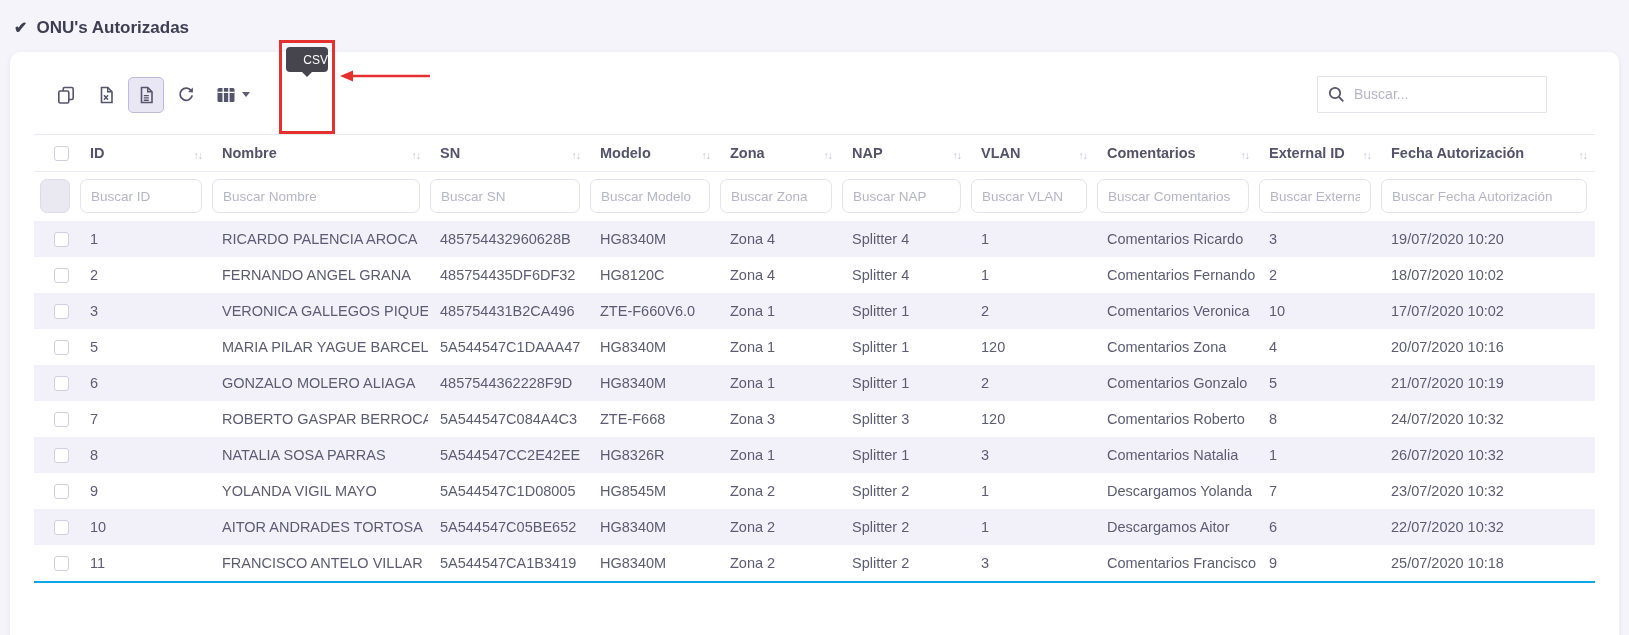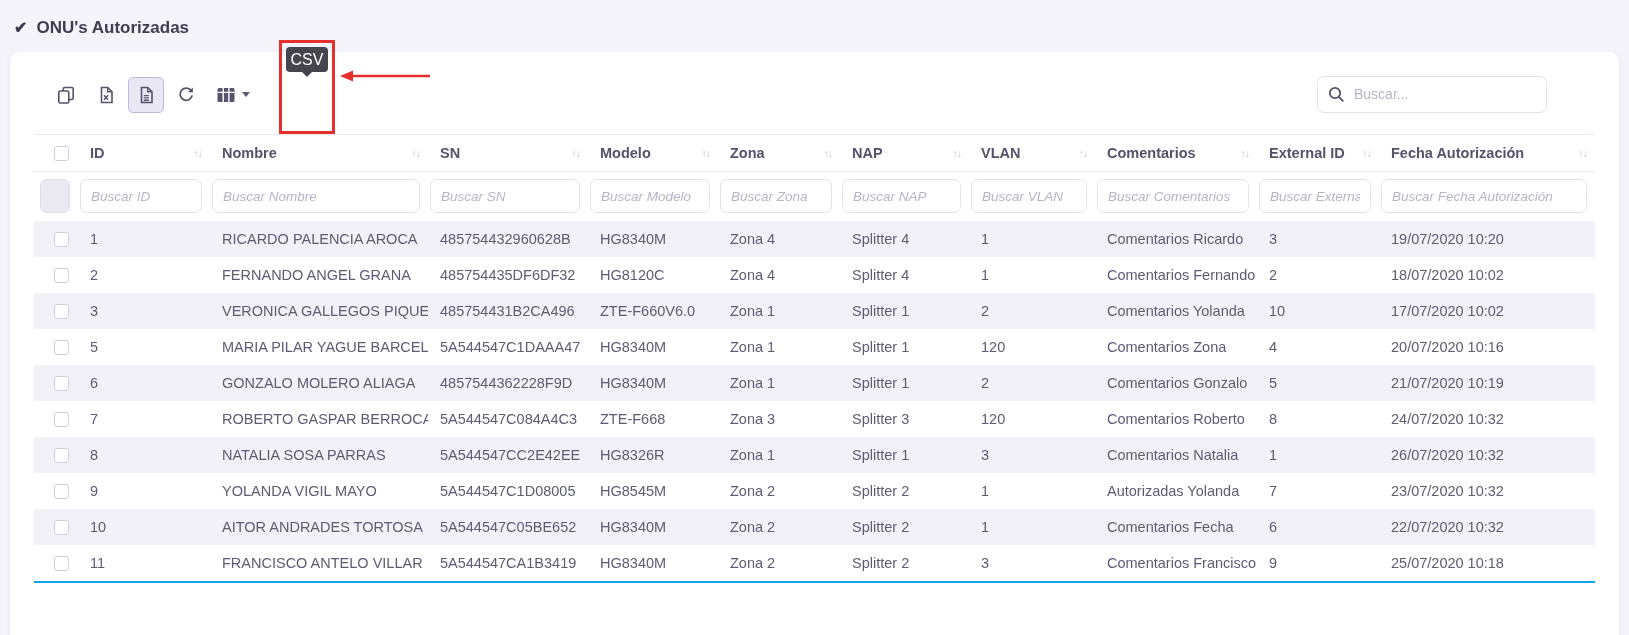--- a/index.html
+++ b/index.html
@@ -22,50 +22,50 @@
     font-size:13.5px;font-family:inherit;cursor:pointer;}
   .caret{width:0;height:0;border-left:4px solid transparent;border-right:4px solid transparent;
     border-top:5px solid #5c5b70;}
   .icon-group{display:flex;align-items:center;margin-left:14px;}
   .icon-btn{display:flex;align-items:center;justify-content:center;width:36px;height:36px;
     background:transparent;border:1px solid transparent;border-radius:5px;color:#55546a;
     cursor:pointer;margin-right:4px;padding:0;}
   .icon-btn.active{background:#eae7f5;border-color:#beb9dd;}
   .icon-btn.cols{width:50px;gap:6px;}
   .search{margin-left:auto;margin-right:48px;position:relative;}
-  .search input{width:230px;height:37px;border:1px solid #e3e2ef;border-radius:7px;
+  .search input{width:230px;height:37px;border:1px solid #e3e2ef;border-radius:1px;
     padding:0 12px 2px 36px;font-size:14px;font-family:inherit;color:#5c5b70;background:#fff;}
   .search input::placeholder{color:#b6b5c6;}
   .search .search-ic{position:absolute;left:11px;top:10px;color:#55546a;}
 
   table{width:100%;border-collapse:collapse;table-layout:fixed;margin-top:21px;}
   thead th{text-align:left;padding:10px 8px 10px 12px;font-size:14.5px;color:#54536a;
     font-weight:700;border-top:1px solid #ebeaf4;border-bottom:1px solid #ebeaf4;
     white-space:nowrap;overflow:hidden;}
-  .th-flex{display:flex;align-items:center;justify-content:space-between;}
+  .th-flex{display:flex;align-items:flex-end;justify-content:space-between;}
   .sort{color:#c7c6d8;font-size:10.5px;letter-spacing:-1px;font-weight:400;flex:none;}
   .filter-row td{padding:7px 8px 8px 2px;}
   .filter-input{width:100%;height:34px;border:1px solid #e3e2ef;border-radius:7px;
-    padding:0 10px;font-size:13.5px;color:#5c5b70;font-family:inherit;background:#fff;font-style:italic;}
+    padding:0 10px;font-size:13.5px;color:#5c5b70;font-family:inherit;background:#fff;}
   .filter-input::placeholder{color:#b6b5c6;}
   .cb-filter{width:30px;height:34px;background:#eae9f2;border:1px solid #dcdbe8;
     border-radius:7px;margin-left:4px;}
   tbody td{padding:10px 8px 10px 12px;font-size:14.5px;color:#5d5c72;
     white-space:nowrap;overflow:hidden;}
   tr.striped td{background:var(--stripe,#f2f1f9);}
   tbody tr:last-child td{border-bottom:2px solid #0ea5e9;}
   input[type=checkbox]{appearance:none;-webkit-appearance:none;width:15px;height:15px;
     border:1.5px solid #d0cfdf;border-radius:3px;background:#fff;margin:0 0 0 8px;display:block;}
 
   .annot{position:absolute;inset:0;pointer-events:none;}
   .red-box{position:absolute;left:279px;top:40px;width:56px;height:94px;
     border:3px solid var(--accent,#e53030);}
   .tooltip{position:absolute;left:286px;top:47px;width:42px;height:25px;
     background:var(--tooltipBg,#46454e);color:#fff;border-radius:4px;display:flex;
-    align-items:center;justify-content:center;font-size:16px;}
+    align-items:center;justify-content:flex-end;font-size:12px;}
   .tooltip::after{content:"";position:absolute;left:50%;bottom:-5px;transform:translateX(-50%);
     border-left:5px solid transparent;border-right:5px solid transparent;
     border-top:5px solid var(--tooltipBg,#46454e);}
   .arrow{position:absolute;left:340px;top:68px;}
   .callout{position:absolute;left:432px;top:50px;width:349px;height:56px;
     background:var(--calloutBg,#fbfbd1);border:2px solid var(--calloutBorder,#db2f2f);
     display:flex;align-items:center;justify-content:center;text-align:center;
     font-size:15px;color:#3f3f35;padding:0 22px;line-height:1.3;
     box-shadow:0 1px 3px rgba(0,0,0,.12);}
 </style>
@@ -254,21 +254,21 @@
     <td>
             <input type="checkbox" style="">
           </td>
     <td>3</td>
     <td>VERONICA GALLEGOS PIQUER</td>
     <td>485754431B2CA496</td>
     <td>ZTE-F660V6.0</td>
     <td>Zona 1</td>
     <td>Splitter 1</td>
     <td>2</td>
-    <td>Comentarios Yolanda</td>
+    <td>Comentarios Veronica</td>
     <td>10</td>
     <td>17/07/2020 10:02</td>
   </tr>
         <tr>
     <td>
             <input type="checkbox" style="">
           </td>
     <td>5</td>
     <td>MARIA PILAR YAGUE BARCELO</td>
     <td>5A544547C1DAAA47</td>
@@ -329,36 +329,36 @@
     <td>
             <input type="checkbox" style="">
           </td>
     <td>9</td>
     <td>YOLANDA VIGIL MAYO</td>
     <td>5A544547C1D08005</td>
     <td>HG8545M</td>
     <td>Zona 2</td>
     <td>Splitter 2</td>
     <td>1</td>
-    <td>Autorizadas Yolanda</td>
+    <td>Descargamos Yolanda</td>
     <td>7</td>
     <td>23/07/2020 10:32</td>
   </tr>
         <tr class="striped">
     <td>
             <input type="checkbox" style="">
           </td>
     <td>10</td>
     <td>AITOR ANDRADES TORTOSA</td>
     <td>5A544547C05BE652</td>
     <td>HG8340M</td>
     <td>Zona 2</td>
     <td>Splitter 2</td>
     <td>1</td>
-    <td>Comentarios Fecha</td>
+    <td>Descargamos Aitor</td>
     <td>6</td>
     <td>22/07/2020 10:32</td>
   </tr>
         <tr>
     <td>
             <input type="checkbox" style="">
           </td>
     <td>11</td>
     <td>FRANCISCO ANTELO VILLAR</td>
     <td>5A544547CA1B3419</td>

